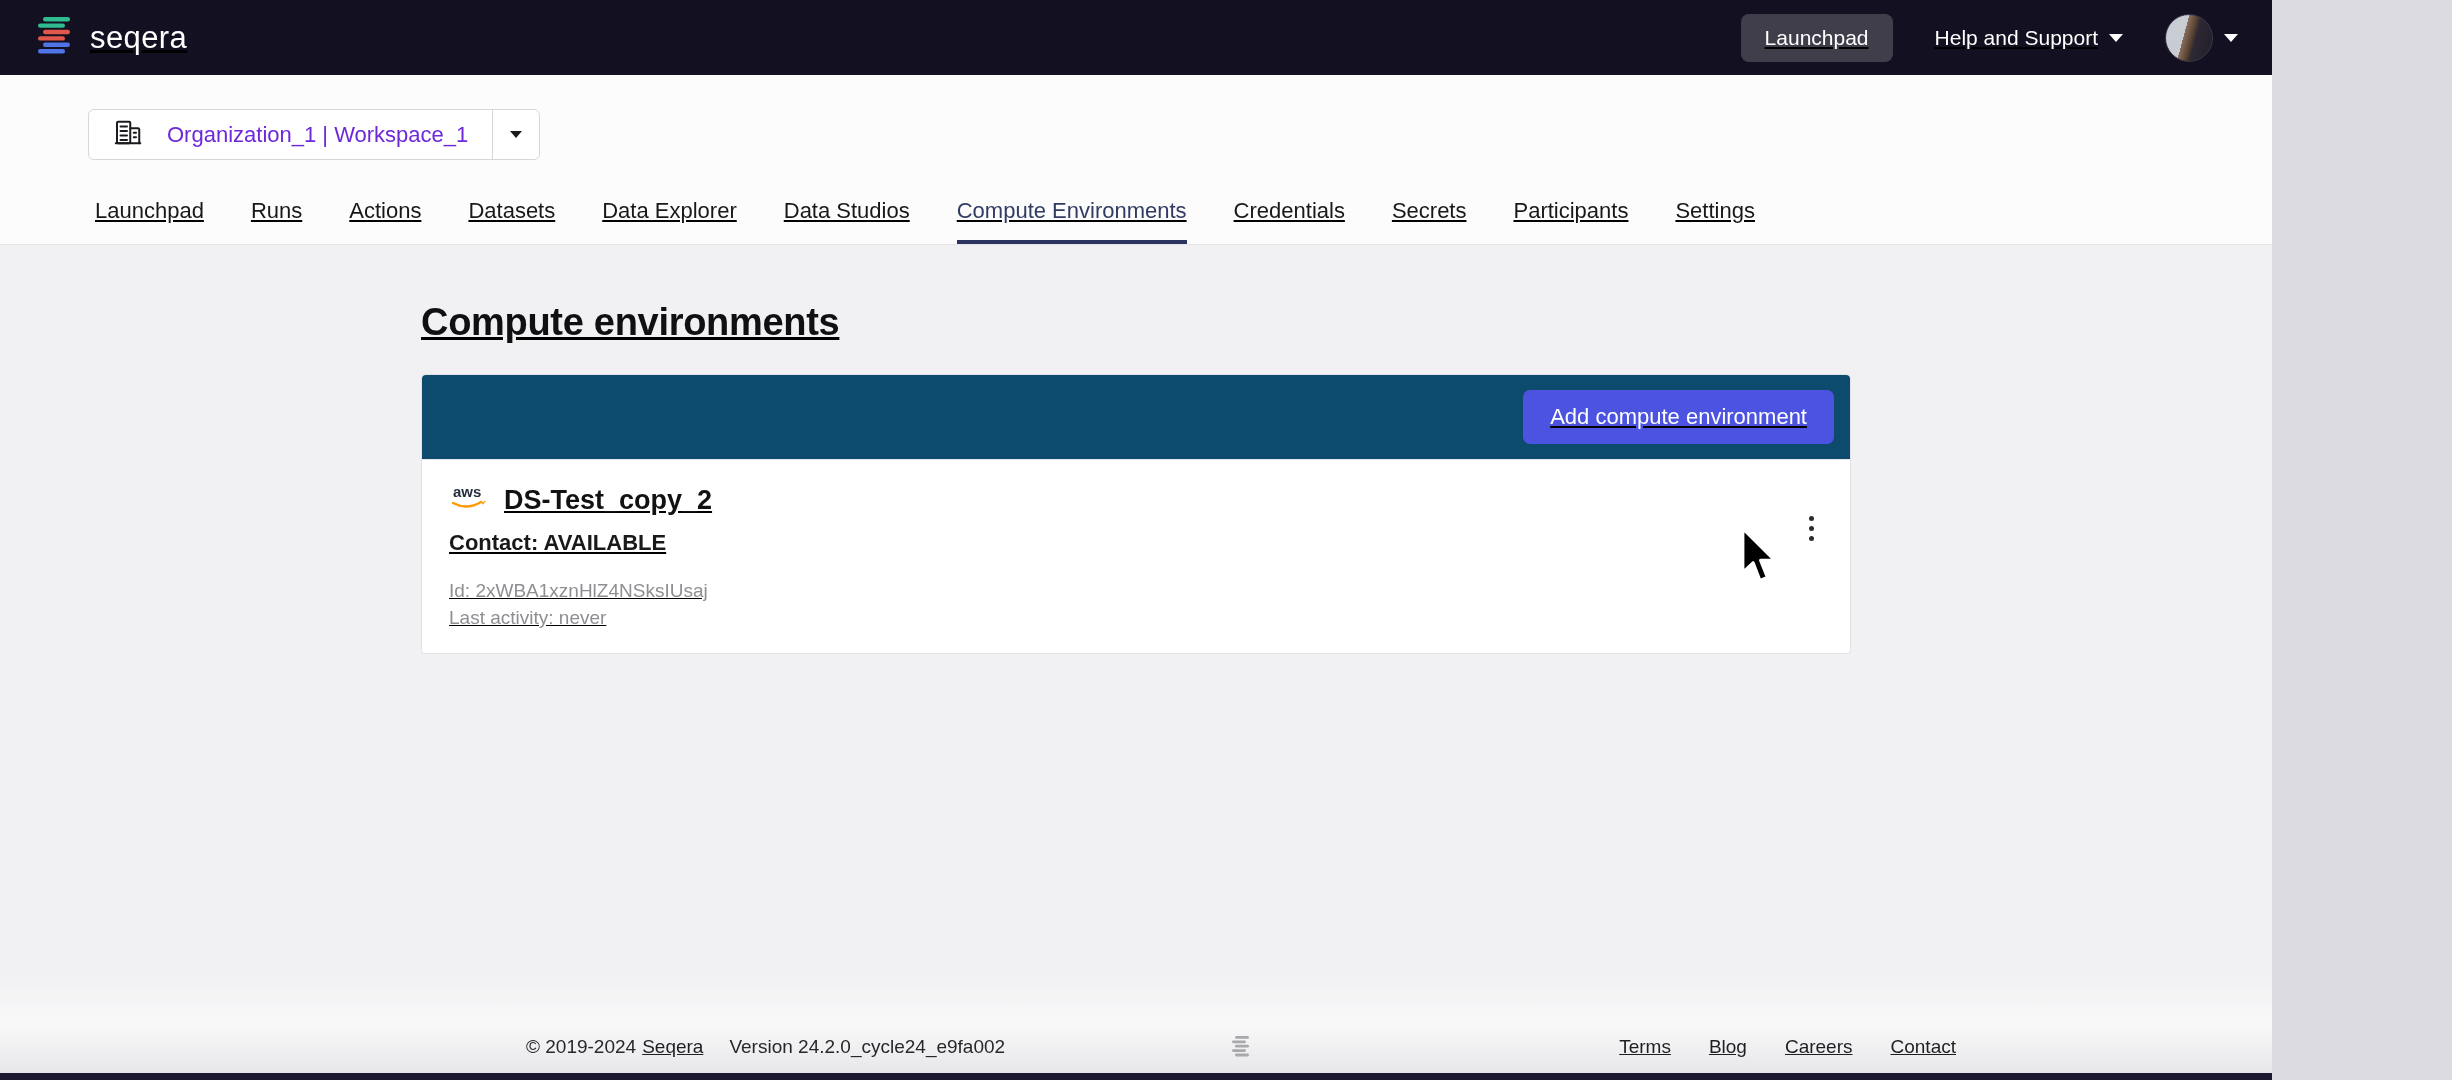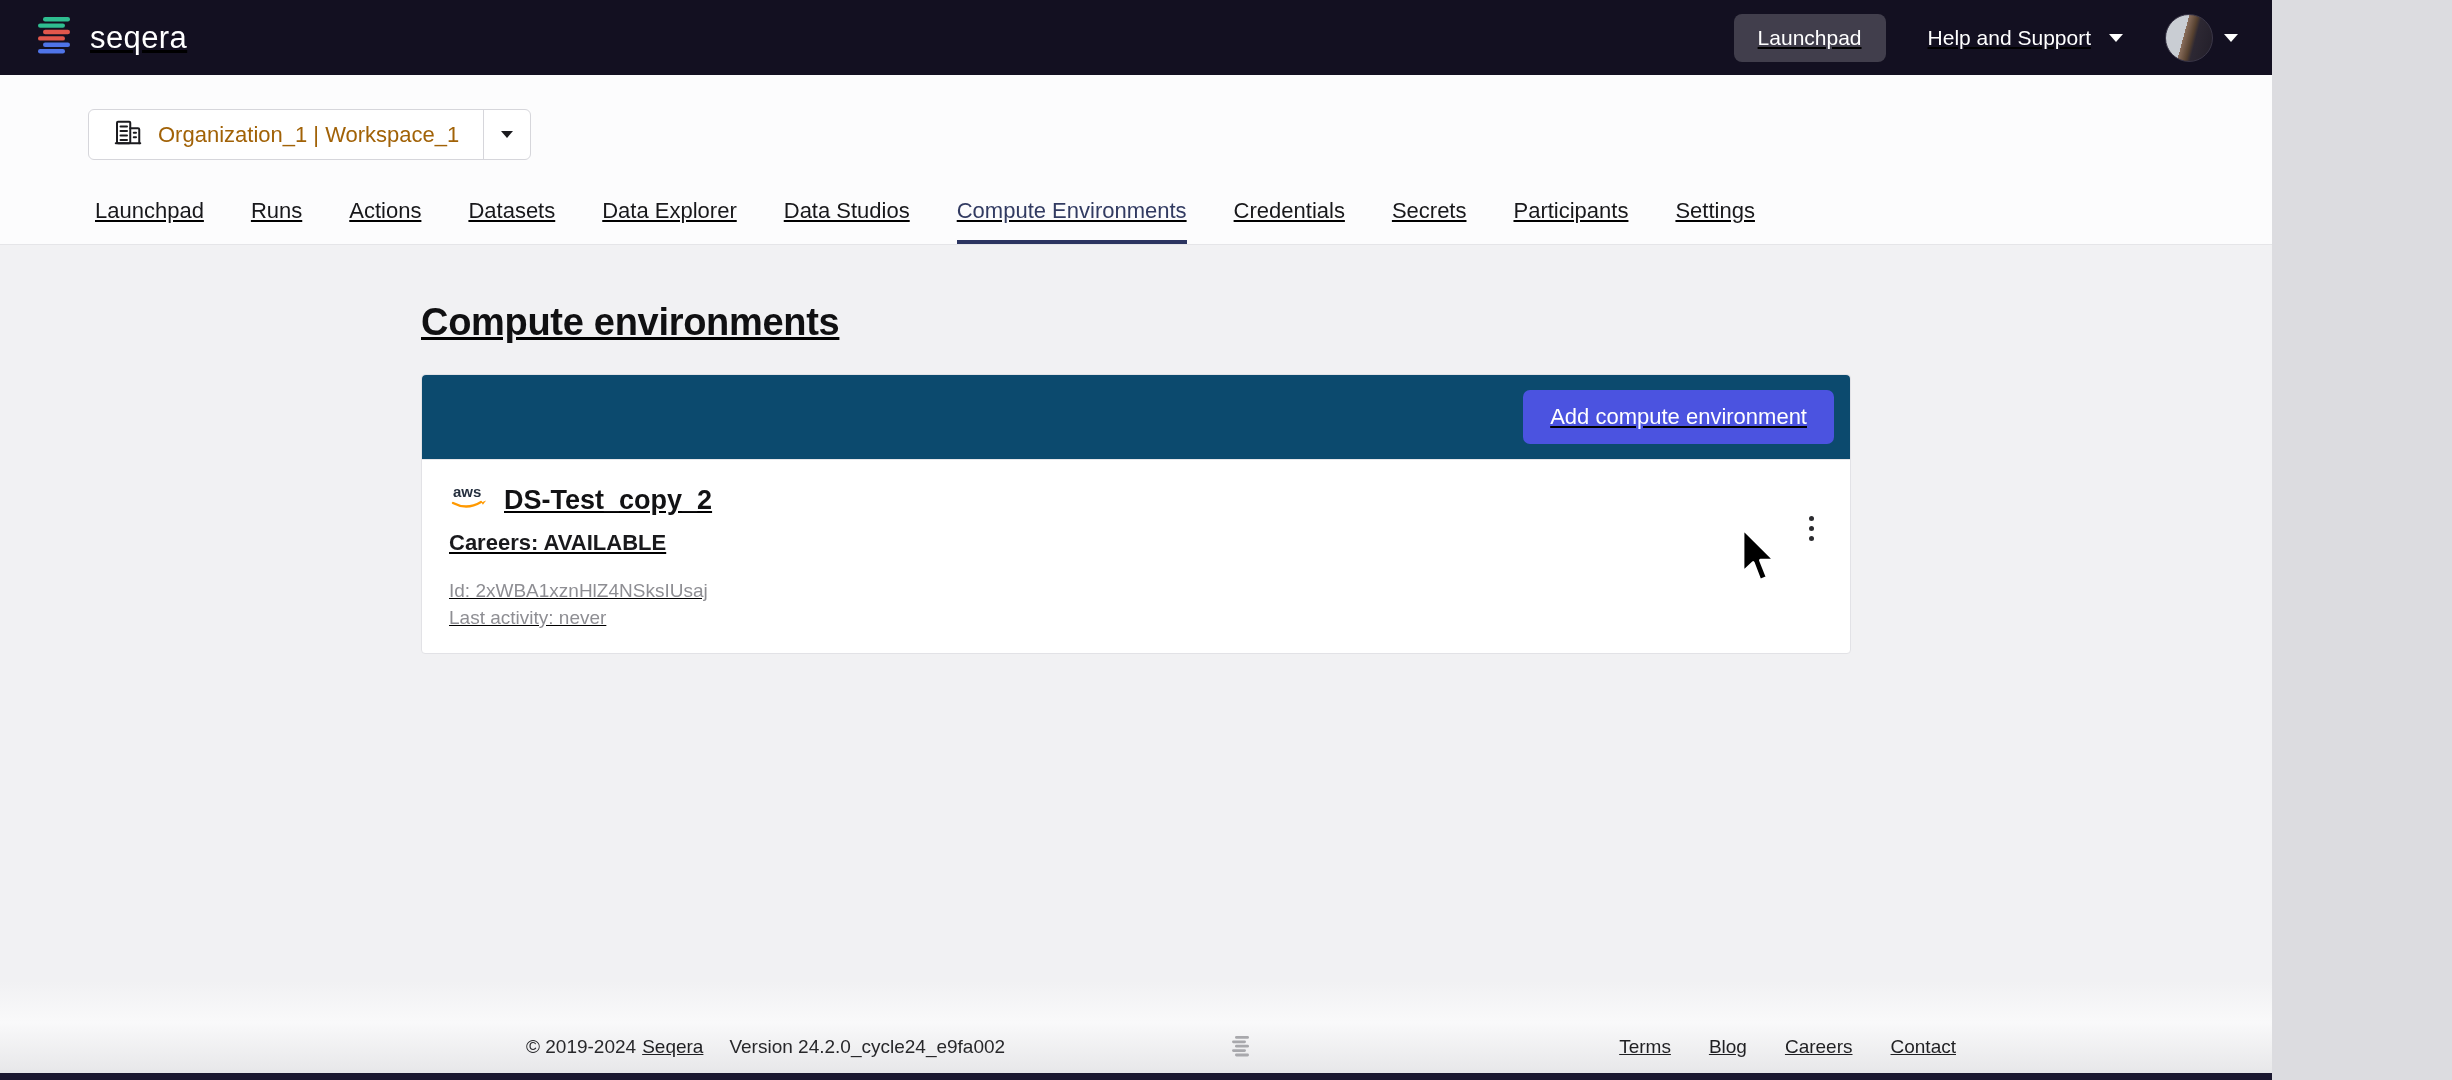--- a/index.html
+++ b/index.html
@@ -4,30 +4,30 @@
 <style>
   html,body{margin:0;padding:0;background:#dcdce0;font-family:"Liberation Sans","DejaVu Sans",sans-serif;}
   .app{position:relative;width:2272px;height:1080px;background:#f1f1f3;overflow:hidden;text-decoration:underline;}
 
   
   .navbar{height:75px;background:#131021;display:flex;align-items:center;padding:0 34px;box-sizing:border-box;}
   .brand{display:flex;align-items:center;gap:14px;cursor:pointer;}
   .brand-word{color:#ffffff;font-size:31px;font-weight:500;letter-spacing:.4px;}
   .nav-right{margin-left:auto;display:flex;align-items:center;gap:42px;}
   .launchpad-btn{background:#413e4c;color:#fff;font-size:21px;padding:12px 24px;border-radius:8px;border:none;cursor:pointer;font-family:inherit;}
-  .help{color:#fff;font-size:21px;display:flex;align-items:center;gap:18px;cursor:pointer;}
+  .help{color:#fff;font-size:21px;display:flex;align-items:center;gap:11px;cursor:pointer;}
   .caret-down{width:0;height:0;border-left:7px solid transparent;border-right:7px solid transparent;border-top:8px solid #fff;}
   .avatar-wrap{display:flex;align-items:center;gap:11px;cursor:pointer;}
   .avatar{width:46px;height:46px;border-radius:50%;border:1px solid #3a3647;
     background:linear-gradient(105deg,#c9cdd3 0%,#c9cdd3 40%,#8a6e5c 40%,#55402f 55%,#2d2833 62%,#221e29 100%);}
 
   
   .subheader{background:#fcfcfd;border-bottom:1px solid #e5e5e8;padding-top:34px;}
   .ws-selector{margin-left:88px;display:inline-flex;align-items:stretch;border:1px solid #d6d6db;border-radius:6px;background:#fff;height:51px;box-sizing:border-box;cursor:pointer;}
-  .ws-main{display:flex;align-items:center;gap:15px;padding:0 24px;font-size:22px;color:#a16207;}
+  .ws-main{display:flex;align-items:center;gap:24px;padding:0 24px;font-size:22px;color:#6d28d9;}
   .ws-caret{display:flex;align-items:center;justify-content:center;width:46px;border-left:1px solid #d6d6db;}
   .ws-caret .caret-down{border-left-width:6px;border-right-width:6px;border-top:7px solid #1b1b1f;}
   .tabs{margin-top:38px;padding-left:95px;display:flex;gap:47px;}
   .tab{font-size:22px;color:#18181b;padding-bottom:20px;cursor:pointer;white-space:nowrap;}
   .tab.active{color:#323b62;font-weight:500;padding-bottom:16px;border-bottom:4px solid #2c3561;}
 
   
   .content{width:1430px;margin:0 auto;padding-top:56px;}
   .page-title{margin:0;font-size:38px;font-weight:700;color:#101012;letter-spacing:-.3px;}
   .page-desc{margin:16px 0 0;font-size:21.5px;line-height:1.55;color:#1d1d1f;max-width:1430px;}
@@ -136,21 +136,21 @@
         <div class="env-title-line">
           <span>
             <svg width="42" height="30" viewBox="0 0 42 30">
               <text x="4" y="15" font-size="15" font-weight="bold" fill="#252f3e" font-family="Liberation Sans, DejaVu Sans, sans-serif">aws</text>
               <path d="M4 21 Q 18 28.5 32 20" stroke="#ff9900" stroke-width="2.4" fill="none" stroke-linecap="round"></path>
               <path d="M32.5 20.6 l 4.6 -2 l -3.2 4.2 z" fill="#ff9900"></path>
             </svg>
           </span>
           <span class="env-name">DS-Test_copy_2</span>
         </div>
-        <div class="env-status">Careers: AVAILABLE</div>
+        <div class="env-status">Contact: AVAILABLE</div>
         <div class="env-id">Id: 2xWBA1xznHlZ4NSksIUsaj</div>
         <div class="env-last">Last activity: never</div>
 
         <div class="kebab">
           <span class="dot"></span>
           <span class="dot"></span>
           <span class="dot"></span>
         </div>
       </div>
     </section>

